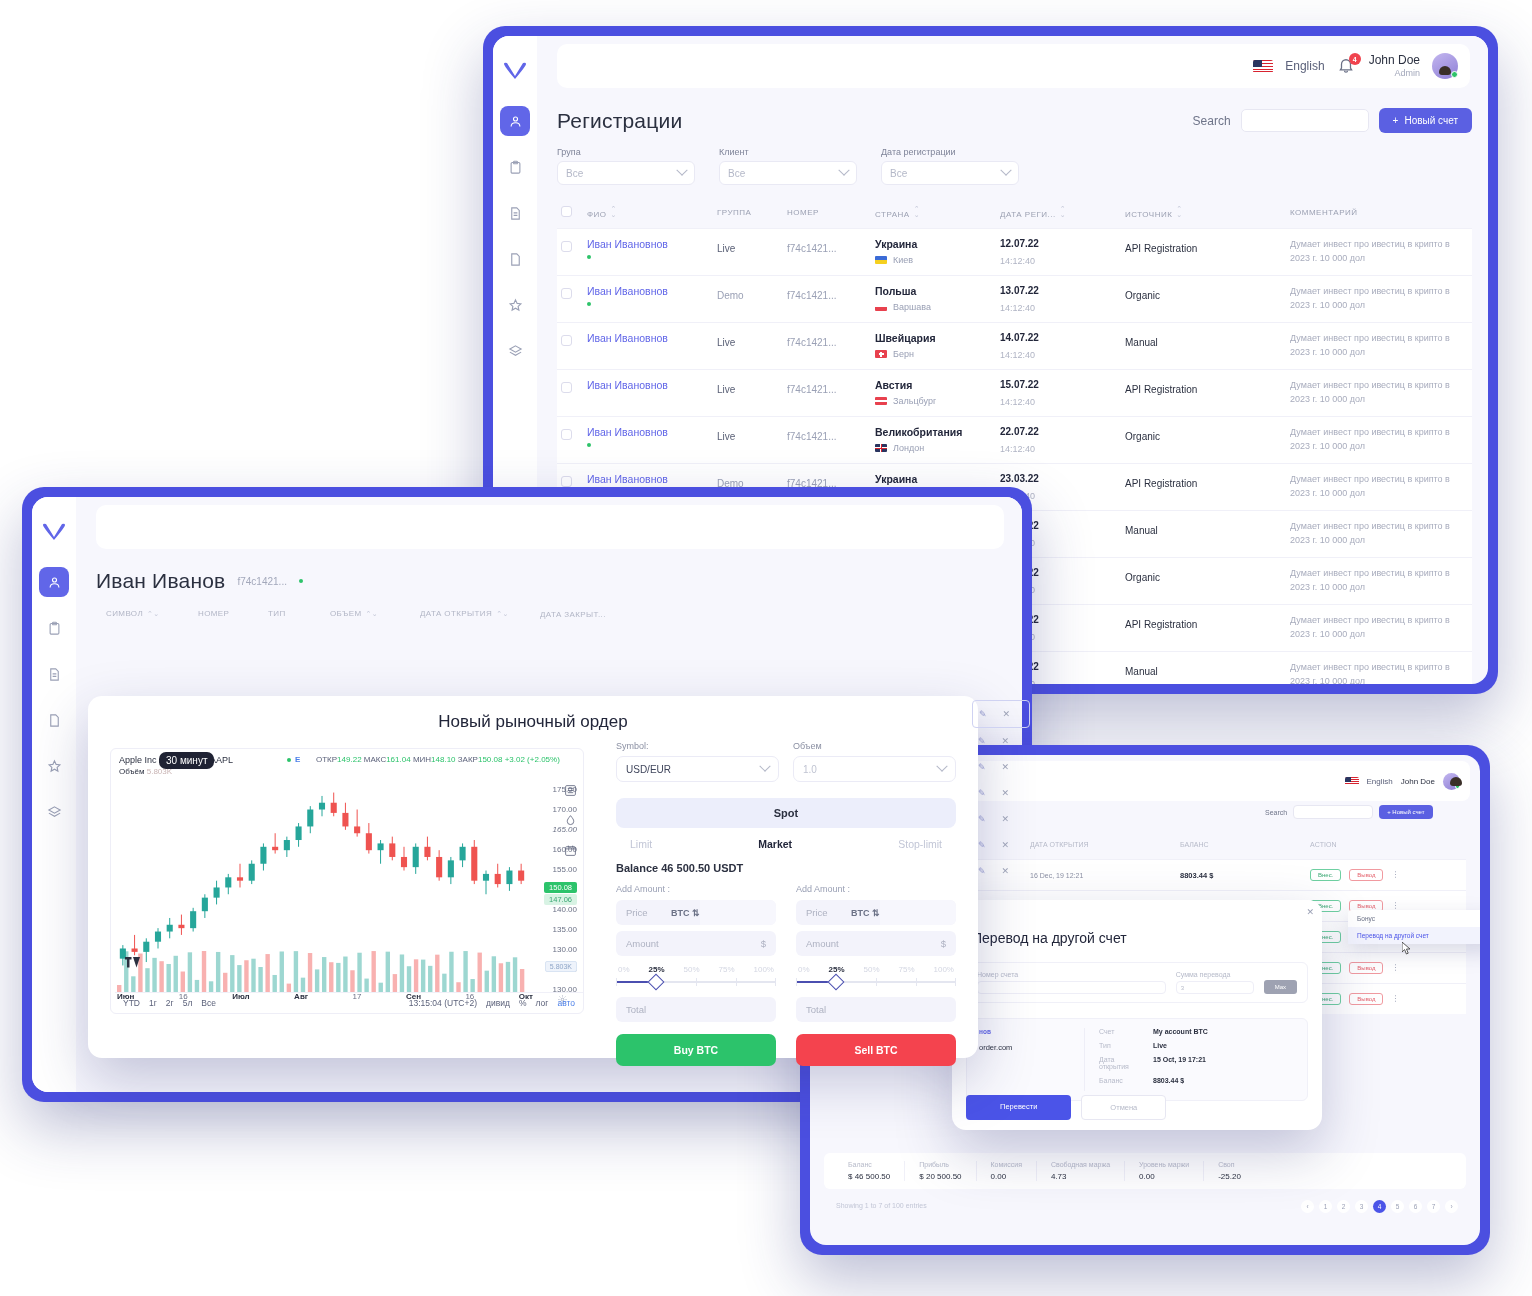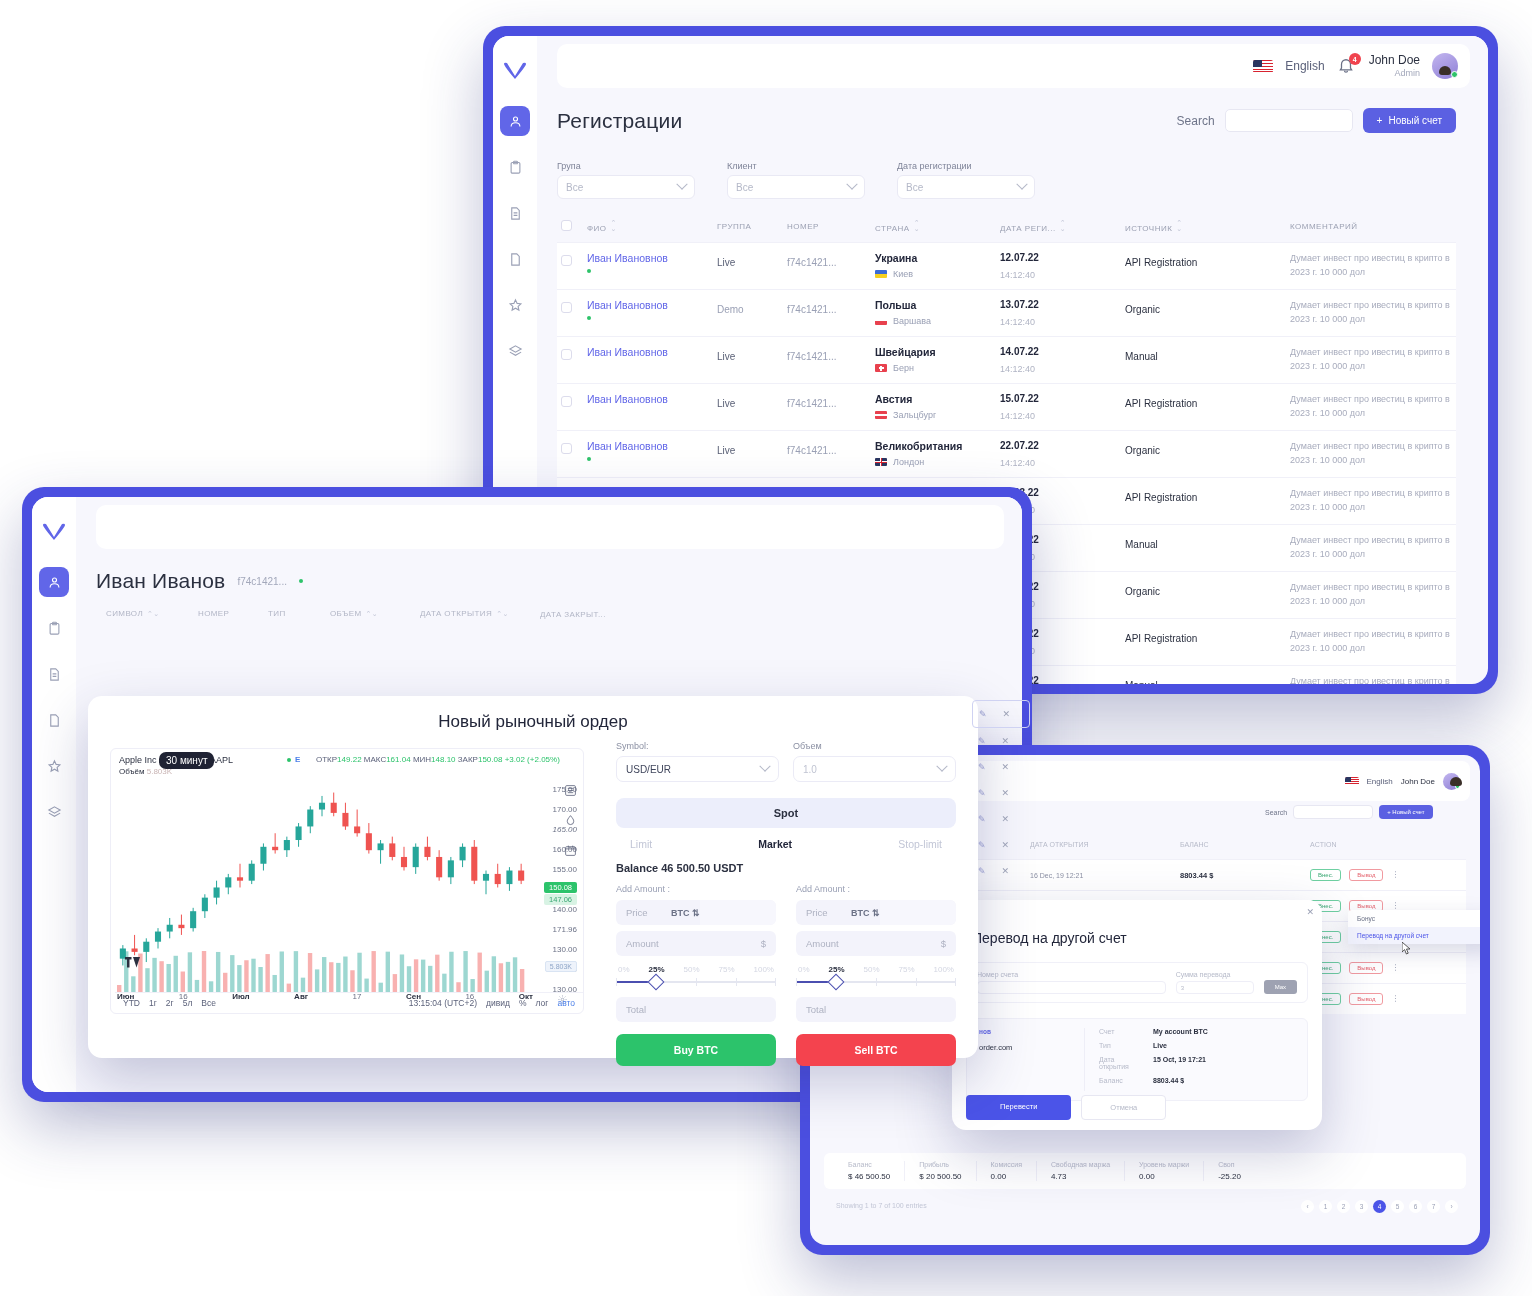--- a/index.html
+++ b/index.html
@@ -31,29 +31,29 @@
   .lang { font-size: 12px; color:#5b617a; }
   .bell-wrap { position:relative; width:20px; height:20px; color:#6b7186; }
   .bell-badge { position:absolute; top:-3px; right:-4px; width:12px; height:12px; border-radius:50%; background:#f0434e; color:#fff; font-size:7px; display:flex; align-items:center; justify-content:center; font-weight:700;}
   .user-name { font-size: 12px; color:#2b3040; line-height:1.15; }
   .user-role { font-size: 9px; color:#a3a8bb; }
   .avatar { width: 26px; height:26px; border-radius:50%; background: linear-gradient(150deg,#c3b6ef,#8e7fd6); position:relative; }
   .avatar:after { content:''; position:absolute; width:12px; height:9px; left:7px; bottom:4px; border-radius:6px 6px 3px 3px; background:#3a2f28; }
   .avatar .dot { position:absolute; right:0px; bottom:1px; width:7px; height:7px; border-radius:50%; background:#2ec36a; border:1.5px solid #fff; }
 
   
-  .page { position:absolute; left:44px; right:0; top:58px; bottom:0; padding: 14px 32px 0 20px; }
+  .page { position:absolute; left:44px; right:0; top:58px; bottom:0; padding: 14px 16px 0 20px; }
   .page-title { font-size: 21px; color:#2b3040; font-weight:400; letter-spacing:.2px; }
   .title-row { display:flex; align-items:center; justify-content:space-between; }
   .search-grp { display:flex; align-items:center; gap:10px; }
   .search-lbl { font-size:12px; color:#6e7489; }
   .search-inp { width:128px; height:23px; background:#fff; border:1px solid #e7e7f2; border-radius:5px; }
   .btn-primary { background:#5b60e2; color:#fff; border-radius:6px; font-size:10px; padding:7px 14px; display:flex; align-items:center; gap:6px; border:none; white-space:nowrap;}
 
-  .filters { display:flex; gap:32px; margin-top: 28px; }
+  .filters { display:flex; gap:24px; margin-top: 14px; }
   .filter { width: 138px; }
   .filter-lbl { font-size:9px; color:#7f8499; margin-bottom:4px; }
   .select { height:24px; background:#fff; border:1px solid #e9e9f4; border-radius:6px; display:flex; align-items:center; justify-content:space-between; padding:0 8px; font-size:10px; color:#b4b8c8; }
   .chev { width:8px; height:8px; border-right:1.3px solid #b4b8c8; border-bottom:1.3px solid #b4b8c8; transform: rotate(45deg) translate(-2px,-2px); }
 
   
   table.reg { width:100%; border-collapse: collapse; margin-top: 12px; table-layout: fixed; }
   table.reg th { font-size: 8px; color:#9ca1b3; font-weight:400; text-transform: uppercase; letter-spacing:.5px; text-align:left; padding: 9px 4px; background:#f7f7fd;}
   table.reg td { padding: 9px 4px; vertical-align: top; border-top:1px solid #f0f0f8; background:#fff; }
   .rowname { color:#6166e8; font-size:10.5px; }
@@ -959,21 +959,21 @@
         </svg>
 
       <div id="y-axis">
           <div class="axis-lbl" style="top: 36px;">175.00</div>
           <div class="axis-lbl" style="top: 56px;">170.00</div>
           <div class="axis-lbl" style="top: 76px; font-style: italic;">165.00</div>
           <div class="axis-lbl" style="top: 96px;">160.00</div>
           <div class="axis-lbl" style="top: 116px;">155.00</div>
           <div class="axis-lbl" style="top: 136px;">145.00</div>
           <div class="axis-lbl" style="top: 156px;">140.00</div>
-          <div class="axis-lbl" style="top: 176px;">171.96</div>
+          <div class="axis-lbl" style="top: 176px;">135.00</div>
           <div class="axis-lbl" style="top: 196px;">130.00</div>
           <div class="axis-lbl" style="top: 216px;">125.00</div>
           <div class="axis-lbl" style="top: 236px;">130.00</div>
         </div>
       <div style="position:absolute; right:6px; top:133px; background:#2cc36b; color:#fff; font-size:7.5px; padding:1px 5px; border-radius:2px;">150.08</div>
       <div style="position:absolute; right:6px; top:145px; background:#d8f3e4; color:#3aa873; font-size:7.5px; padding:1px 5px; border-radius:2px;">147.06</div>
       <div style="position:absolute; right:6px; top:212px; background:#eef3fb; color:#8fa6c8; font-size:7px; padding:1px 4px; border-radius:2px; border:1px solid #d9e4f3;">5.803K</div>
 
       <div style="position:absolute; left:14px; top:205px;">
         <svg width="16" height="11" viewBox="0 0 32 22">

